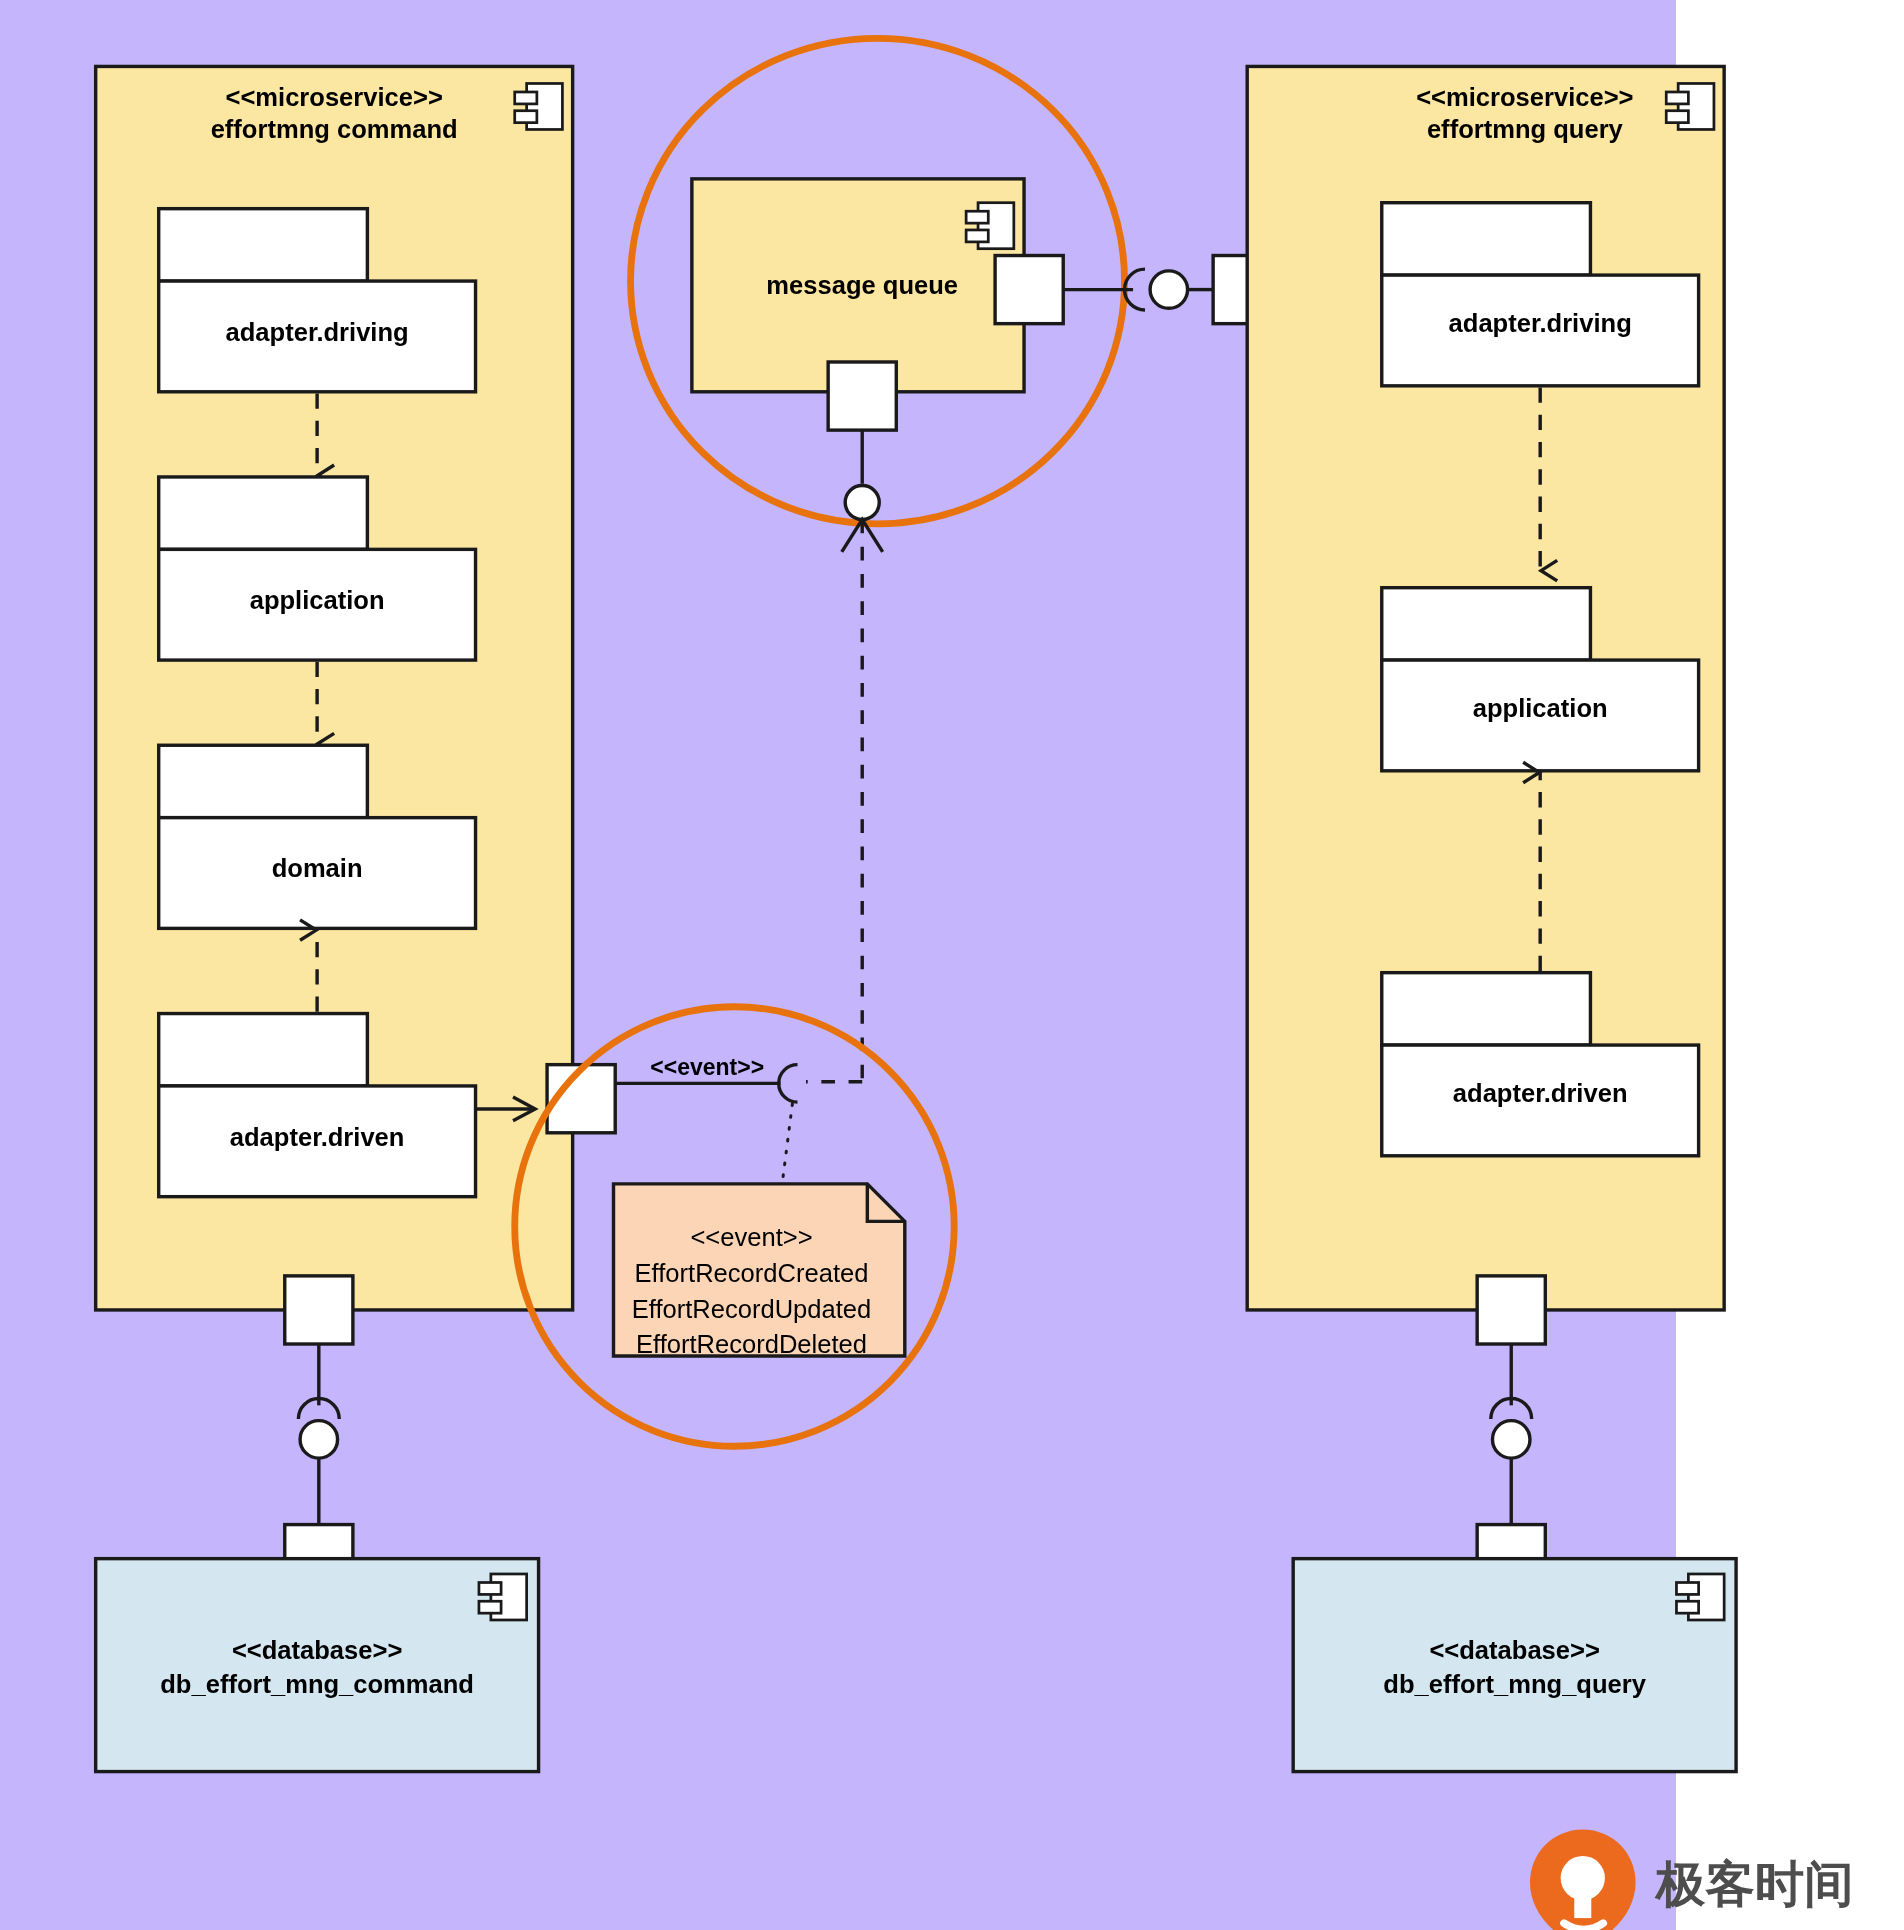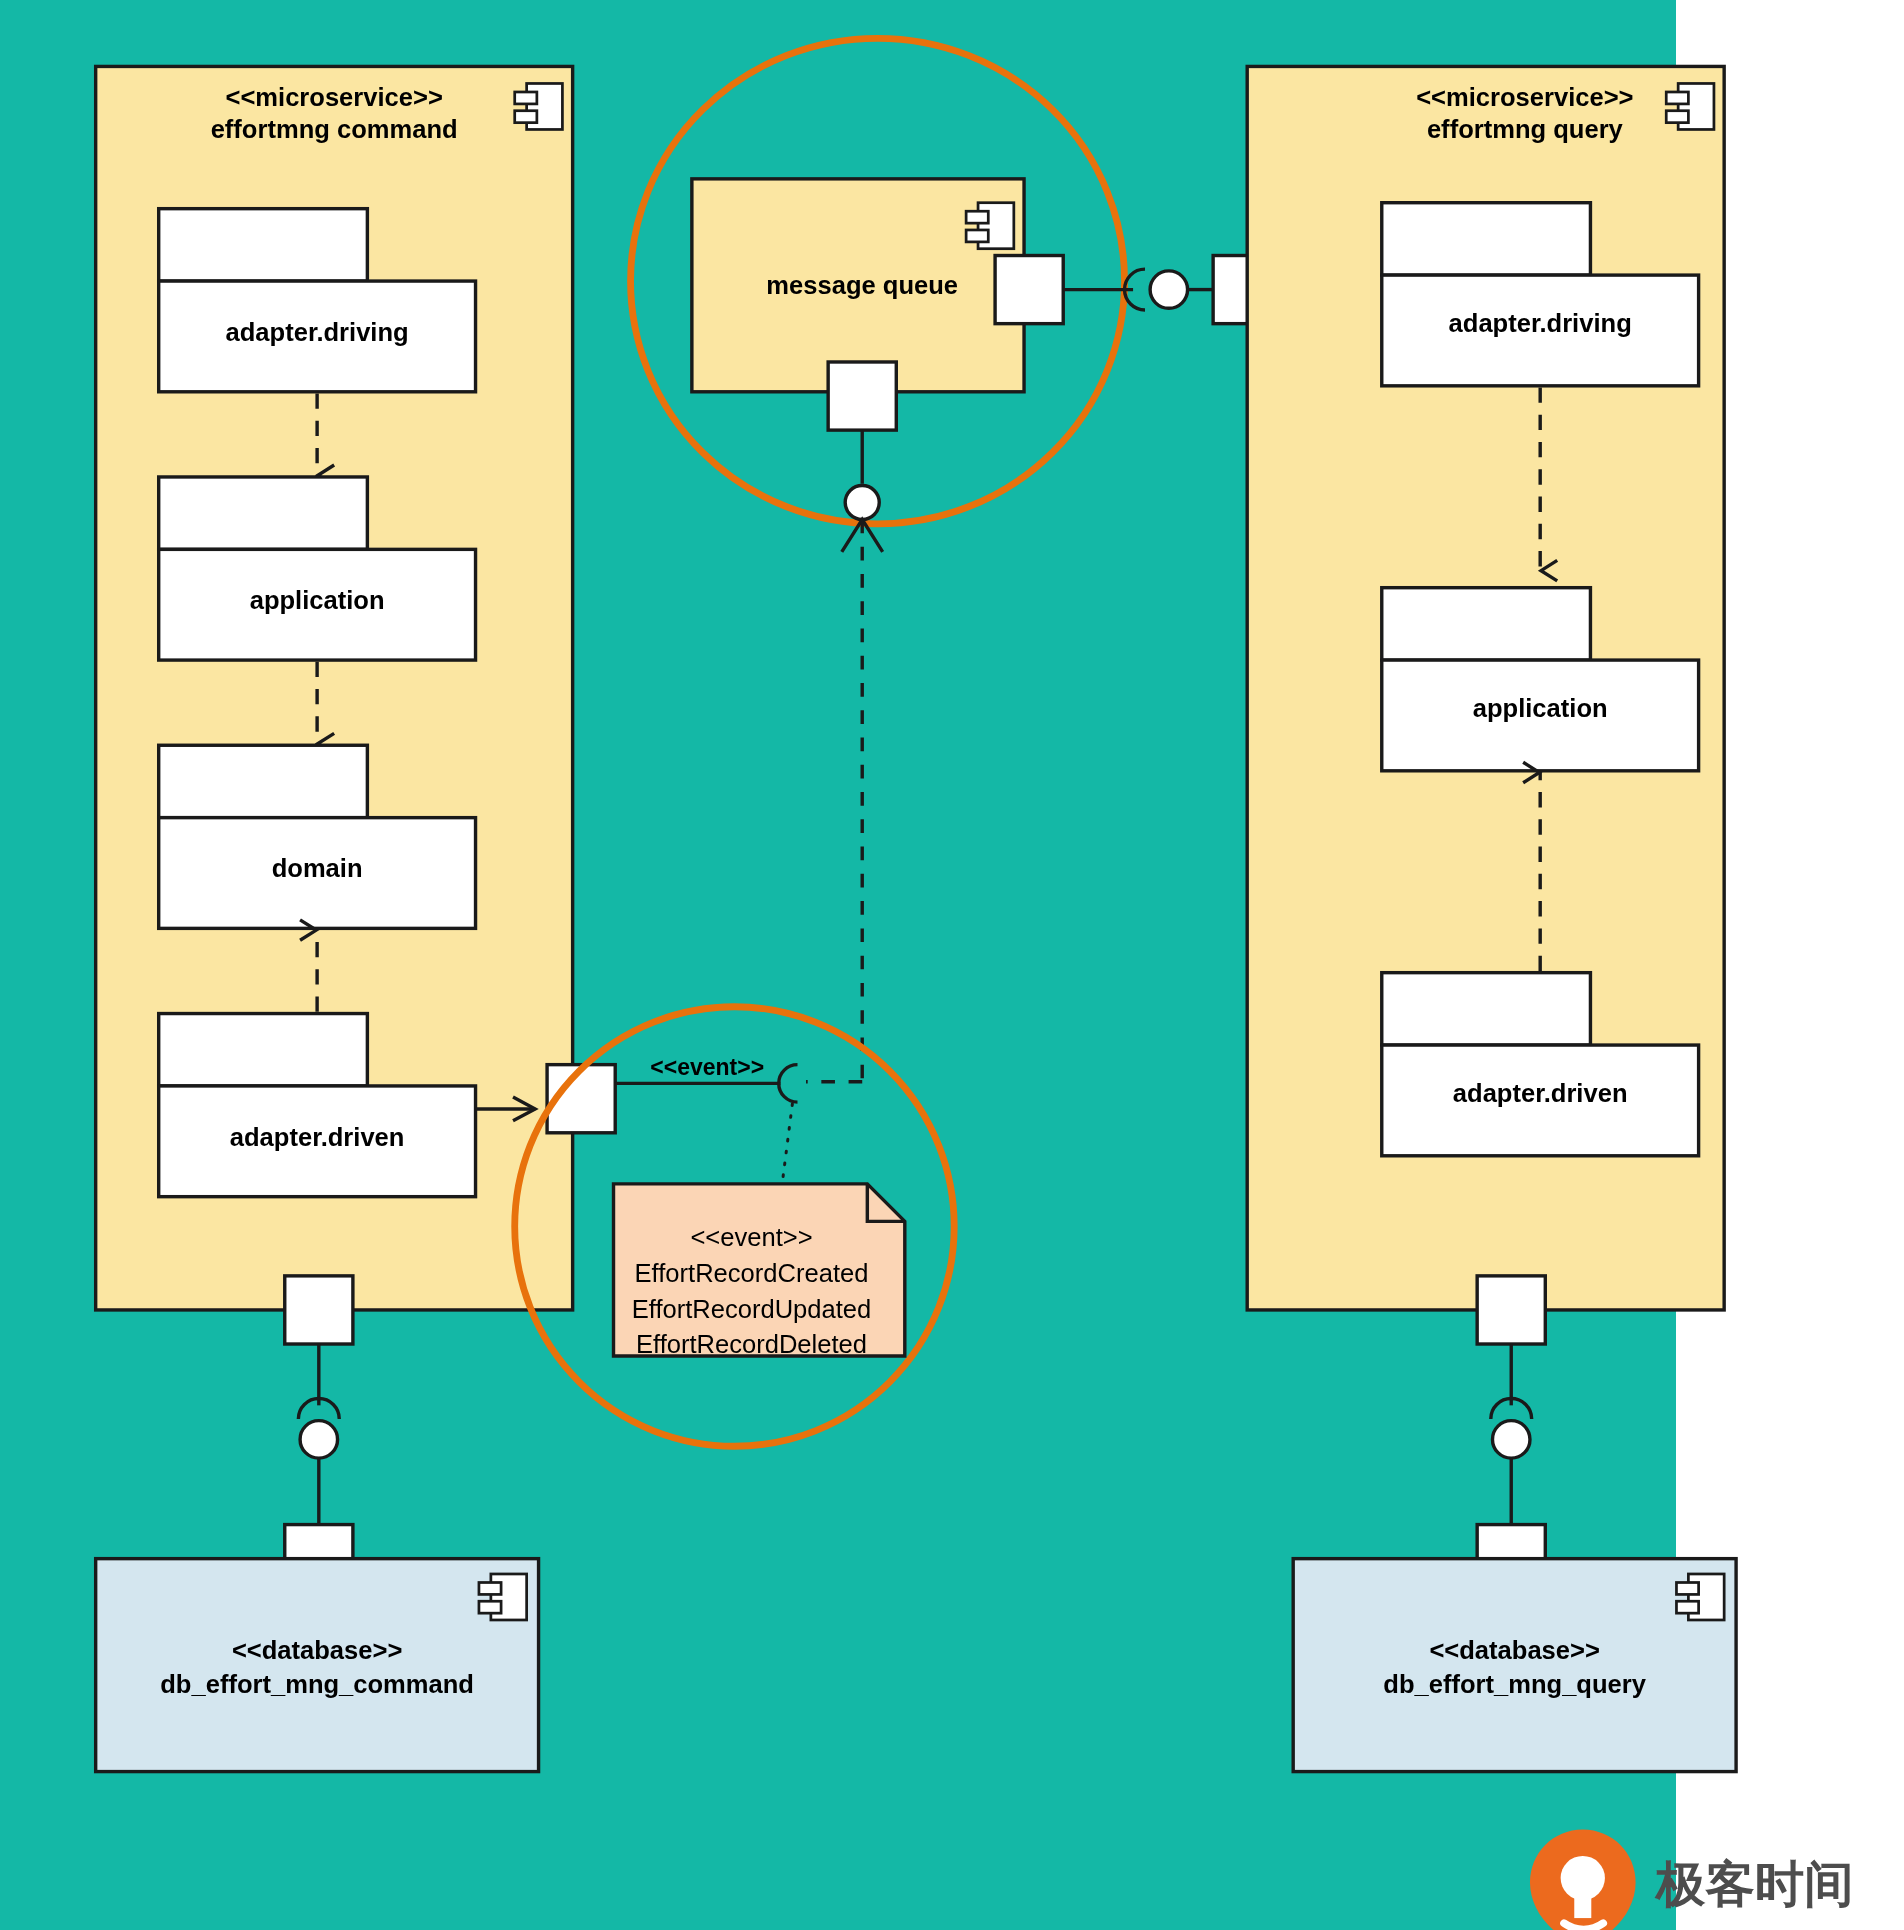--- a/index.html
+++ b/index.html
@@ -10,21 +10,21 @@
   body {
     width: 1905px;
     height: 1930px;
     font-family: "Liberation Sans", sans-serif;
     overflow: hidden;
   }
   #diagram-root {
     position: relative;
     width: 1676px;
     height: 1930px;
-    background: #14b8a6;
+    background: #c4b5fd;
   }
   svg.canvas {
     position: absolute;
     top: 0;
     left: 0;
     width: 1905px;
     height: 1930px;
     display: block;
   }
   text {

